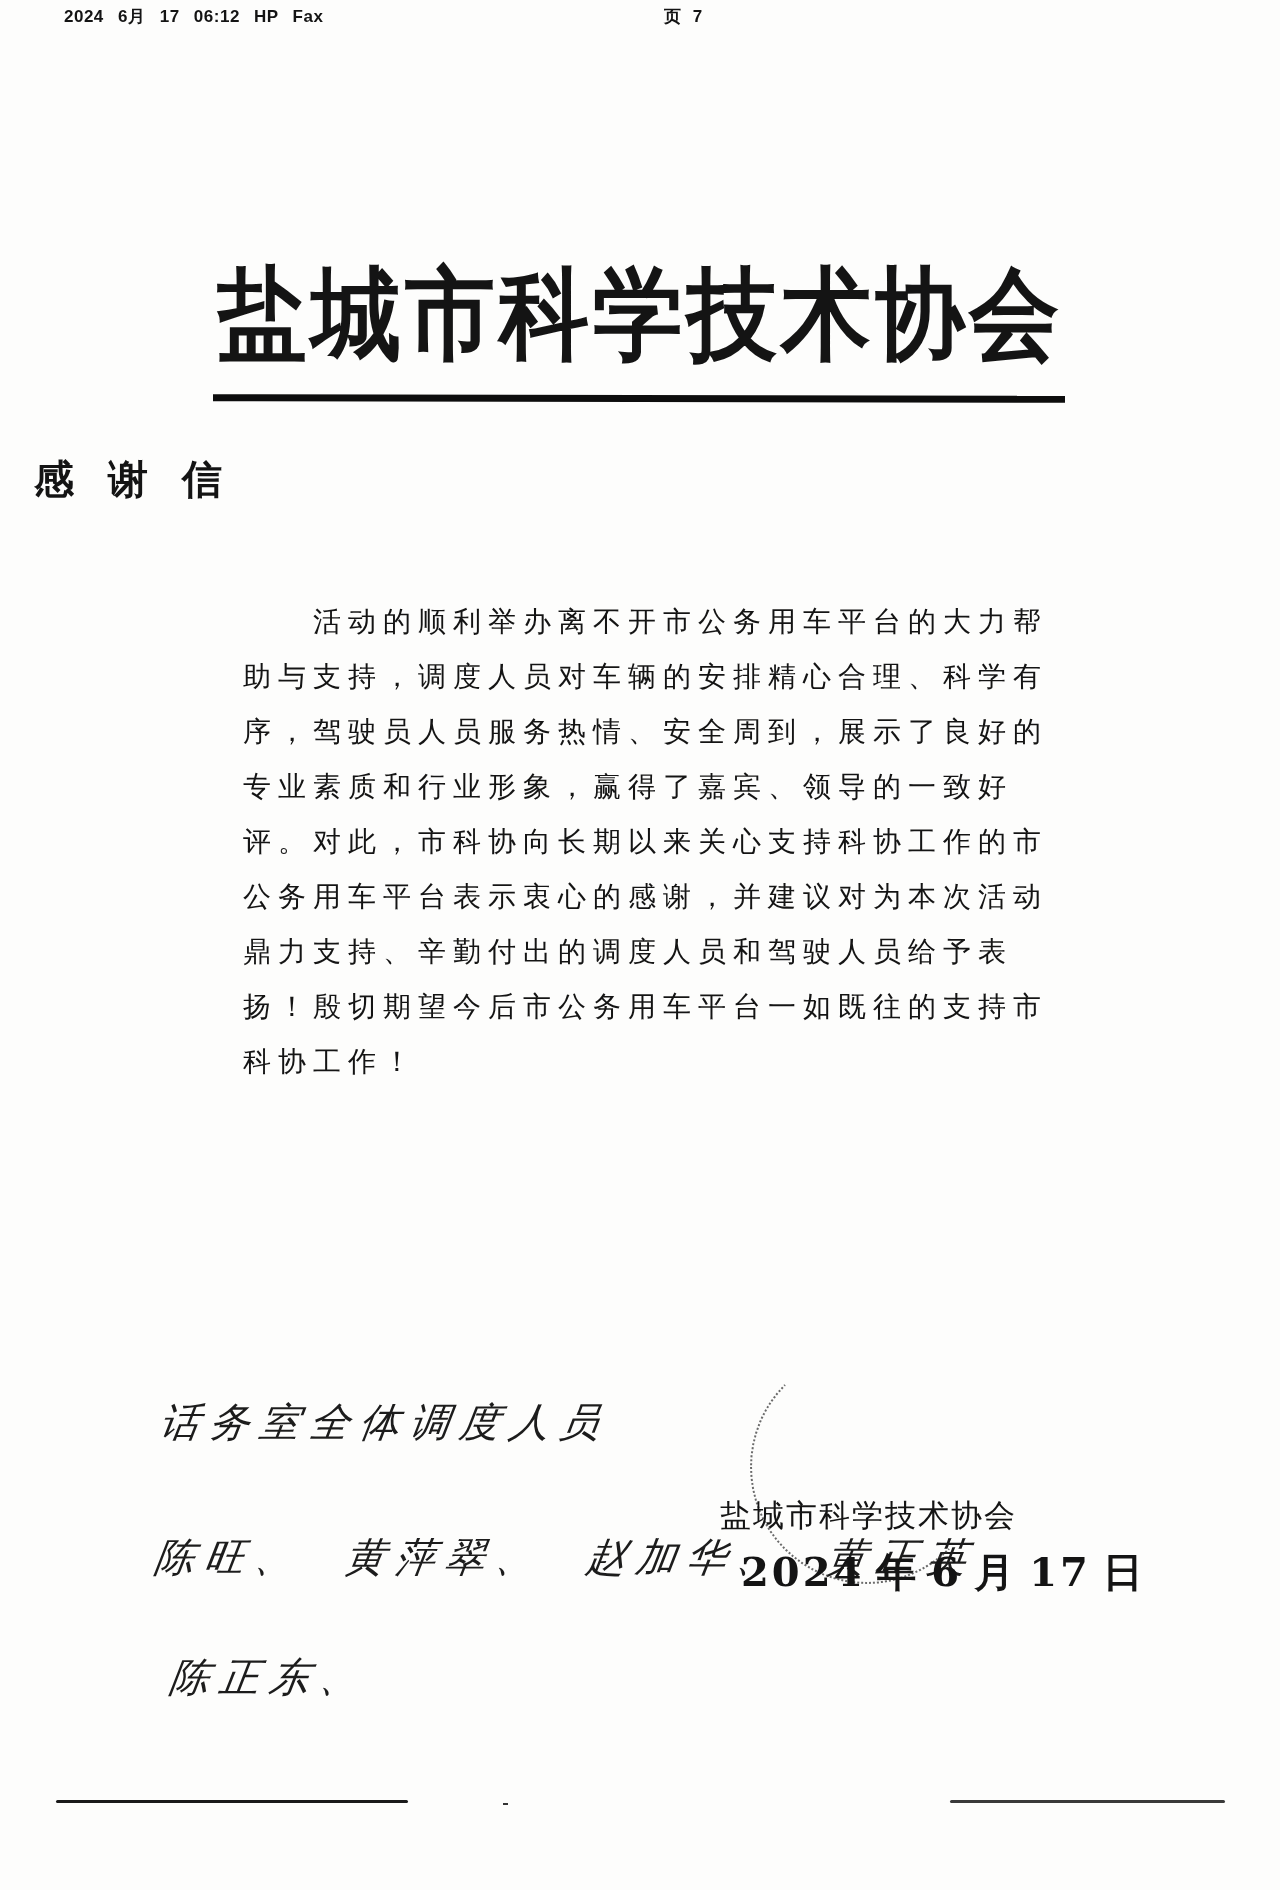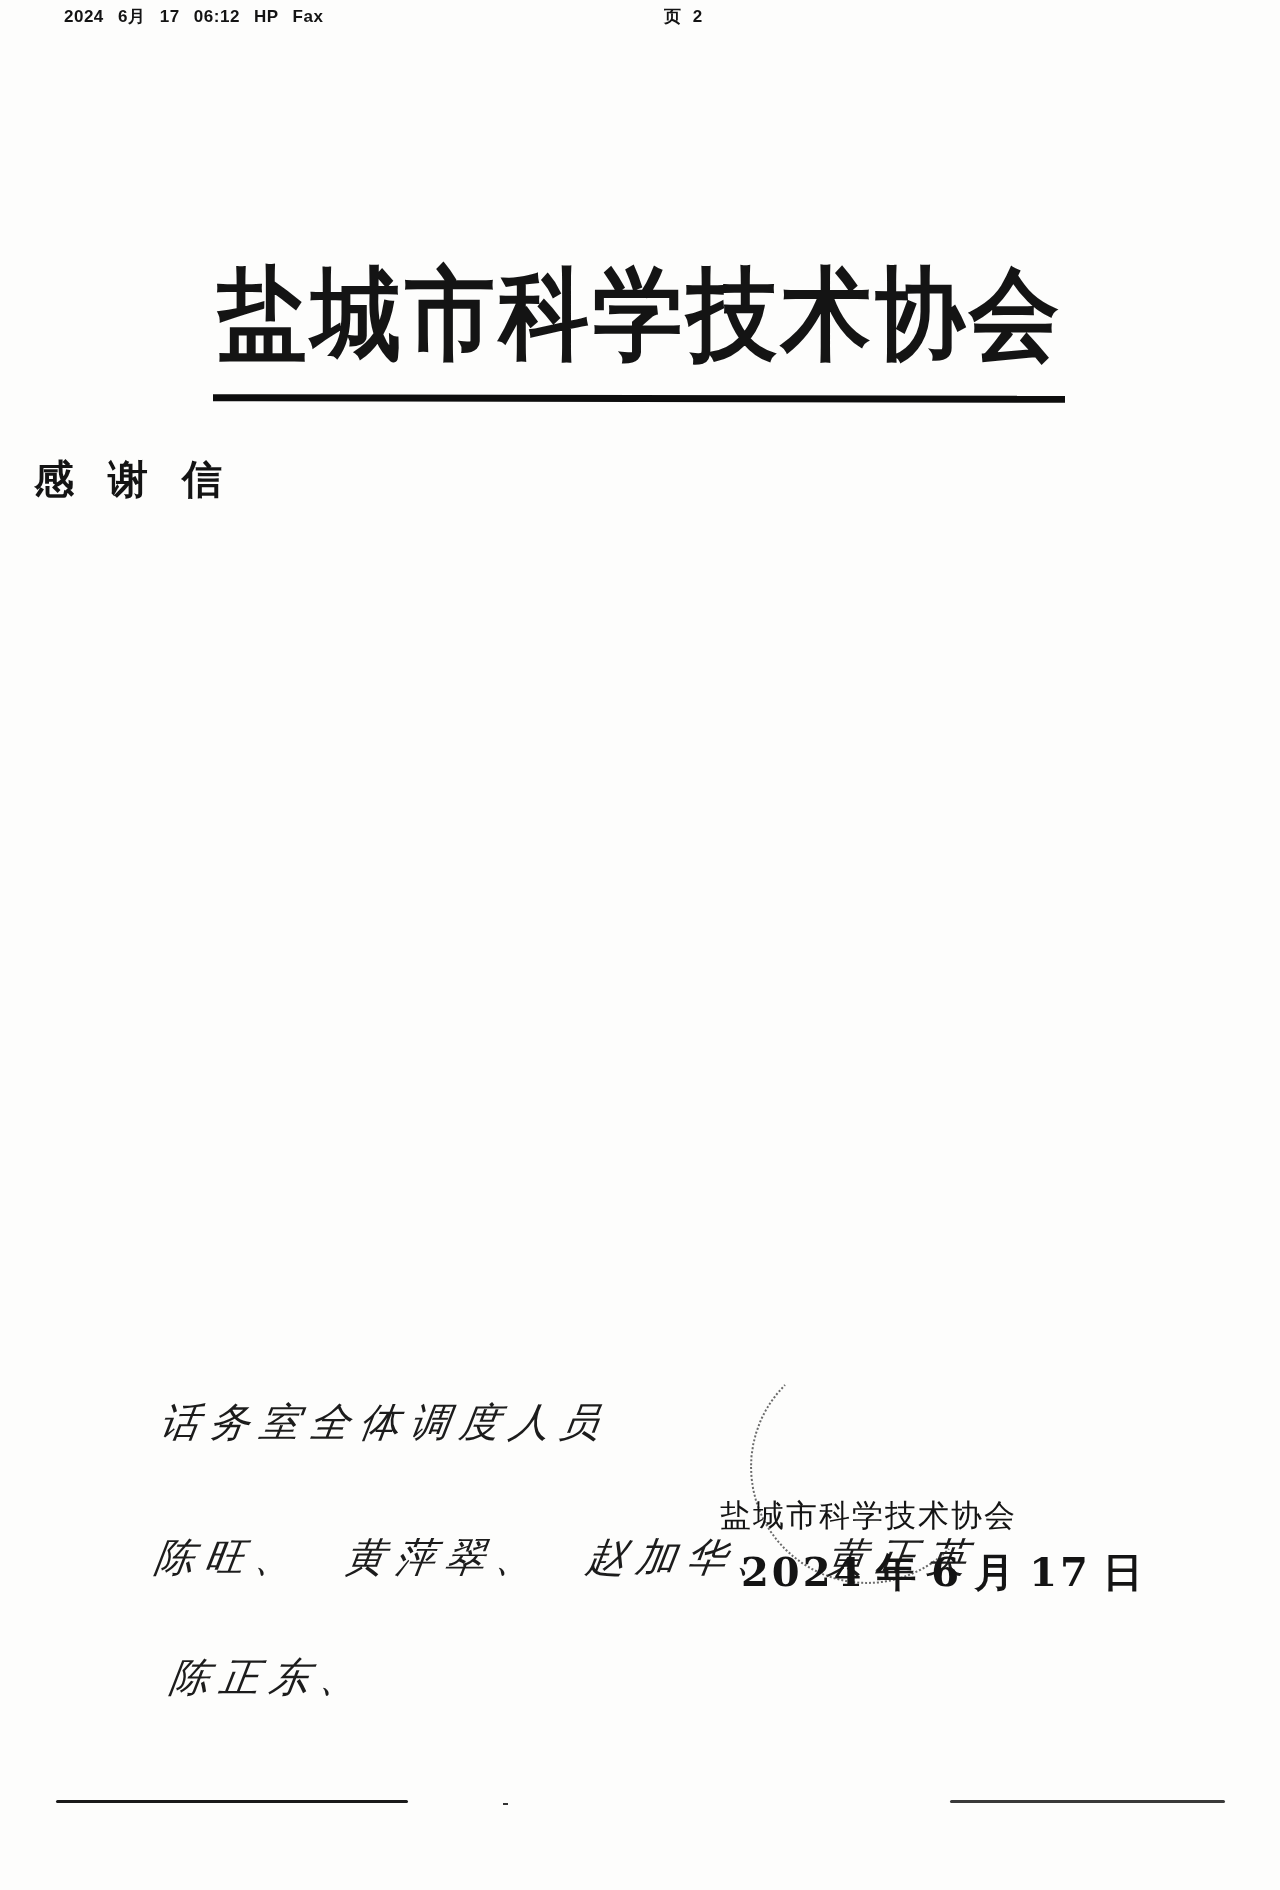--- a/index.html
+++ b/index.html
@@ -77,29 +77,30 @@
   }
   .bottom-dot {
     position: absolute; top: 1803px; left: 503px; width: 5px; height: 2px; background: #333;
   }
 </style>
 </head>
 <body>
 
 <div class="fax-header">
   <span class="left">2024 6月 17 06:12 HP Fax</span>
-  <span class="right">页 2</span>
+  <span class="right">页 7</span>
 </div>
 
 <div class="org-title">盐城市科学技术协会</div>
 <div class="title-rule"></div>
 
 <div class="doc-subtitle">感谢信</div>
 
 <div class="body-text">
+  <p class="indent">活动的顺利举办离不开市公务用车平台的大力帮助与支持，调度人员对车辆的安排精心合理、科学有序，驾驶员人员服务热情、安全周到，展示了良好的专业素质和行业形象，赢得了嘉宾、领导的一致好评。对此，市科协向长期以来关心支持科协工作的市公务用车平台表示衷心的感谢，并建议对为本次活动鼎力支持、辛勤付出的调度人员和驾驶人员给予表扬！殷切期望今后市公务用车平台一如既往的支持市科协工作！</p>
 </div>
 
 <div class="handwriting hw-group">话务室全体调度人员</div>
 <div class="handwriting hw-names">
   <span>陈旺、</span>
   <span>黄萍翠、</span>
   <span>赵加华、</span>
   <span>黄正英</span>
 </div>
 <div class="handwriting hw-last">陈正东、</div>

